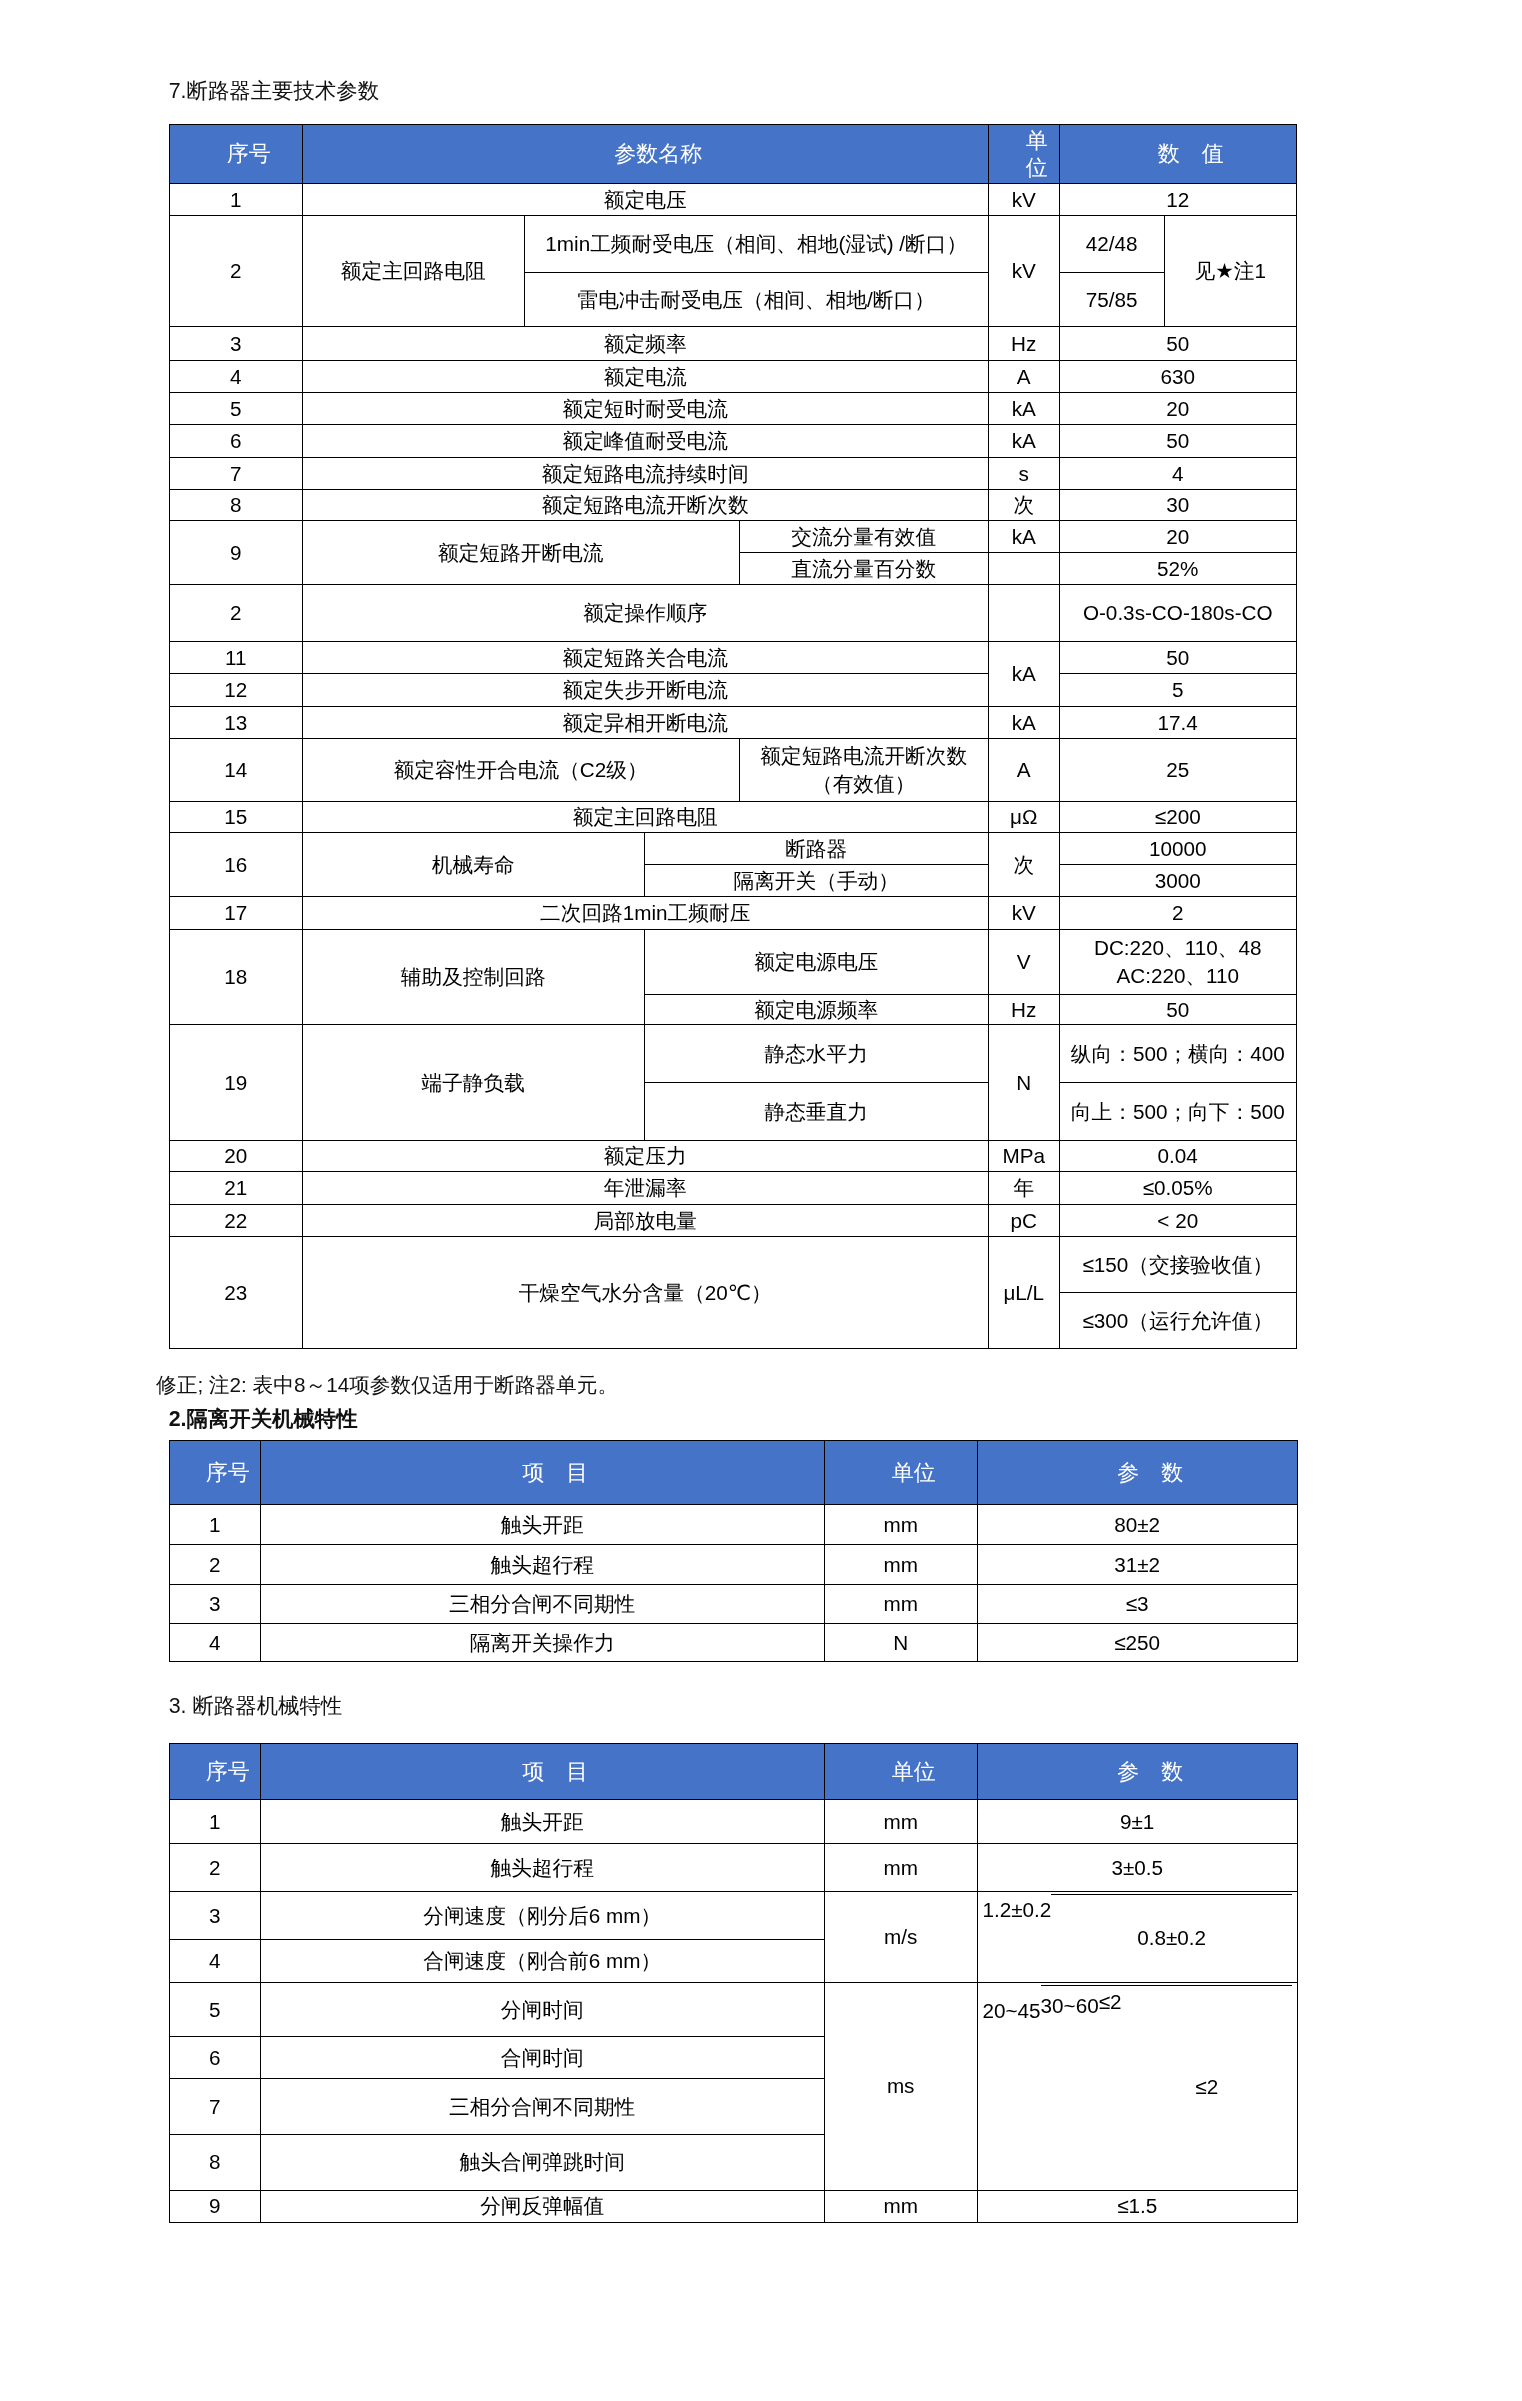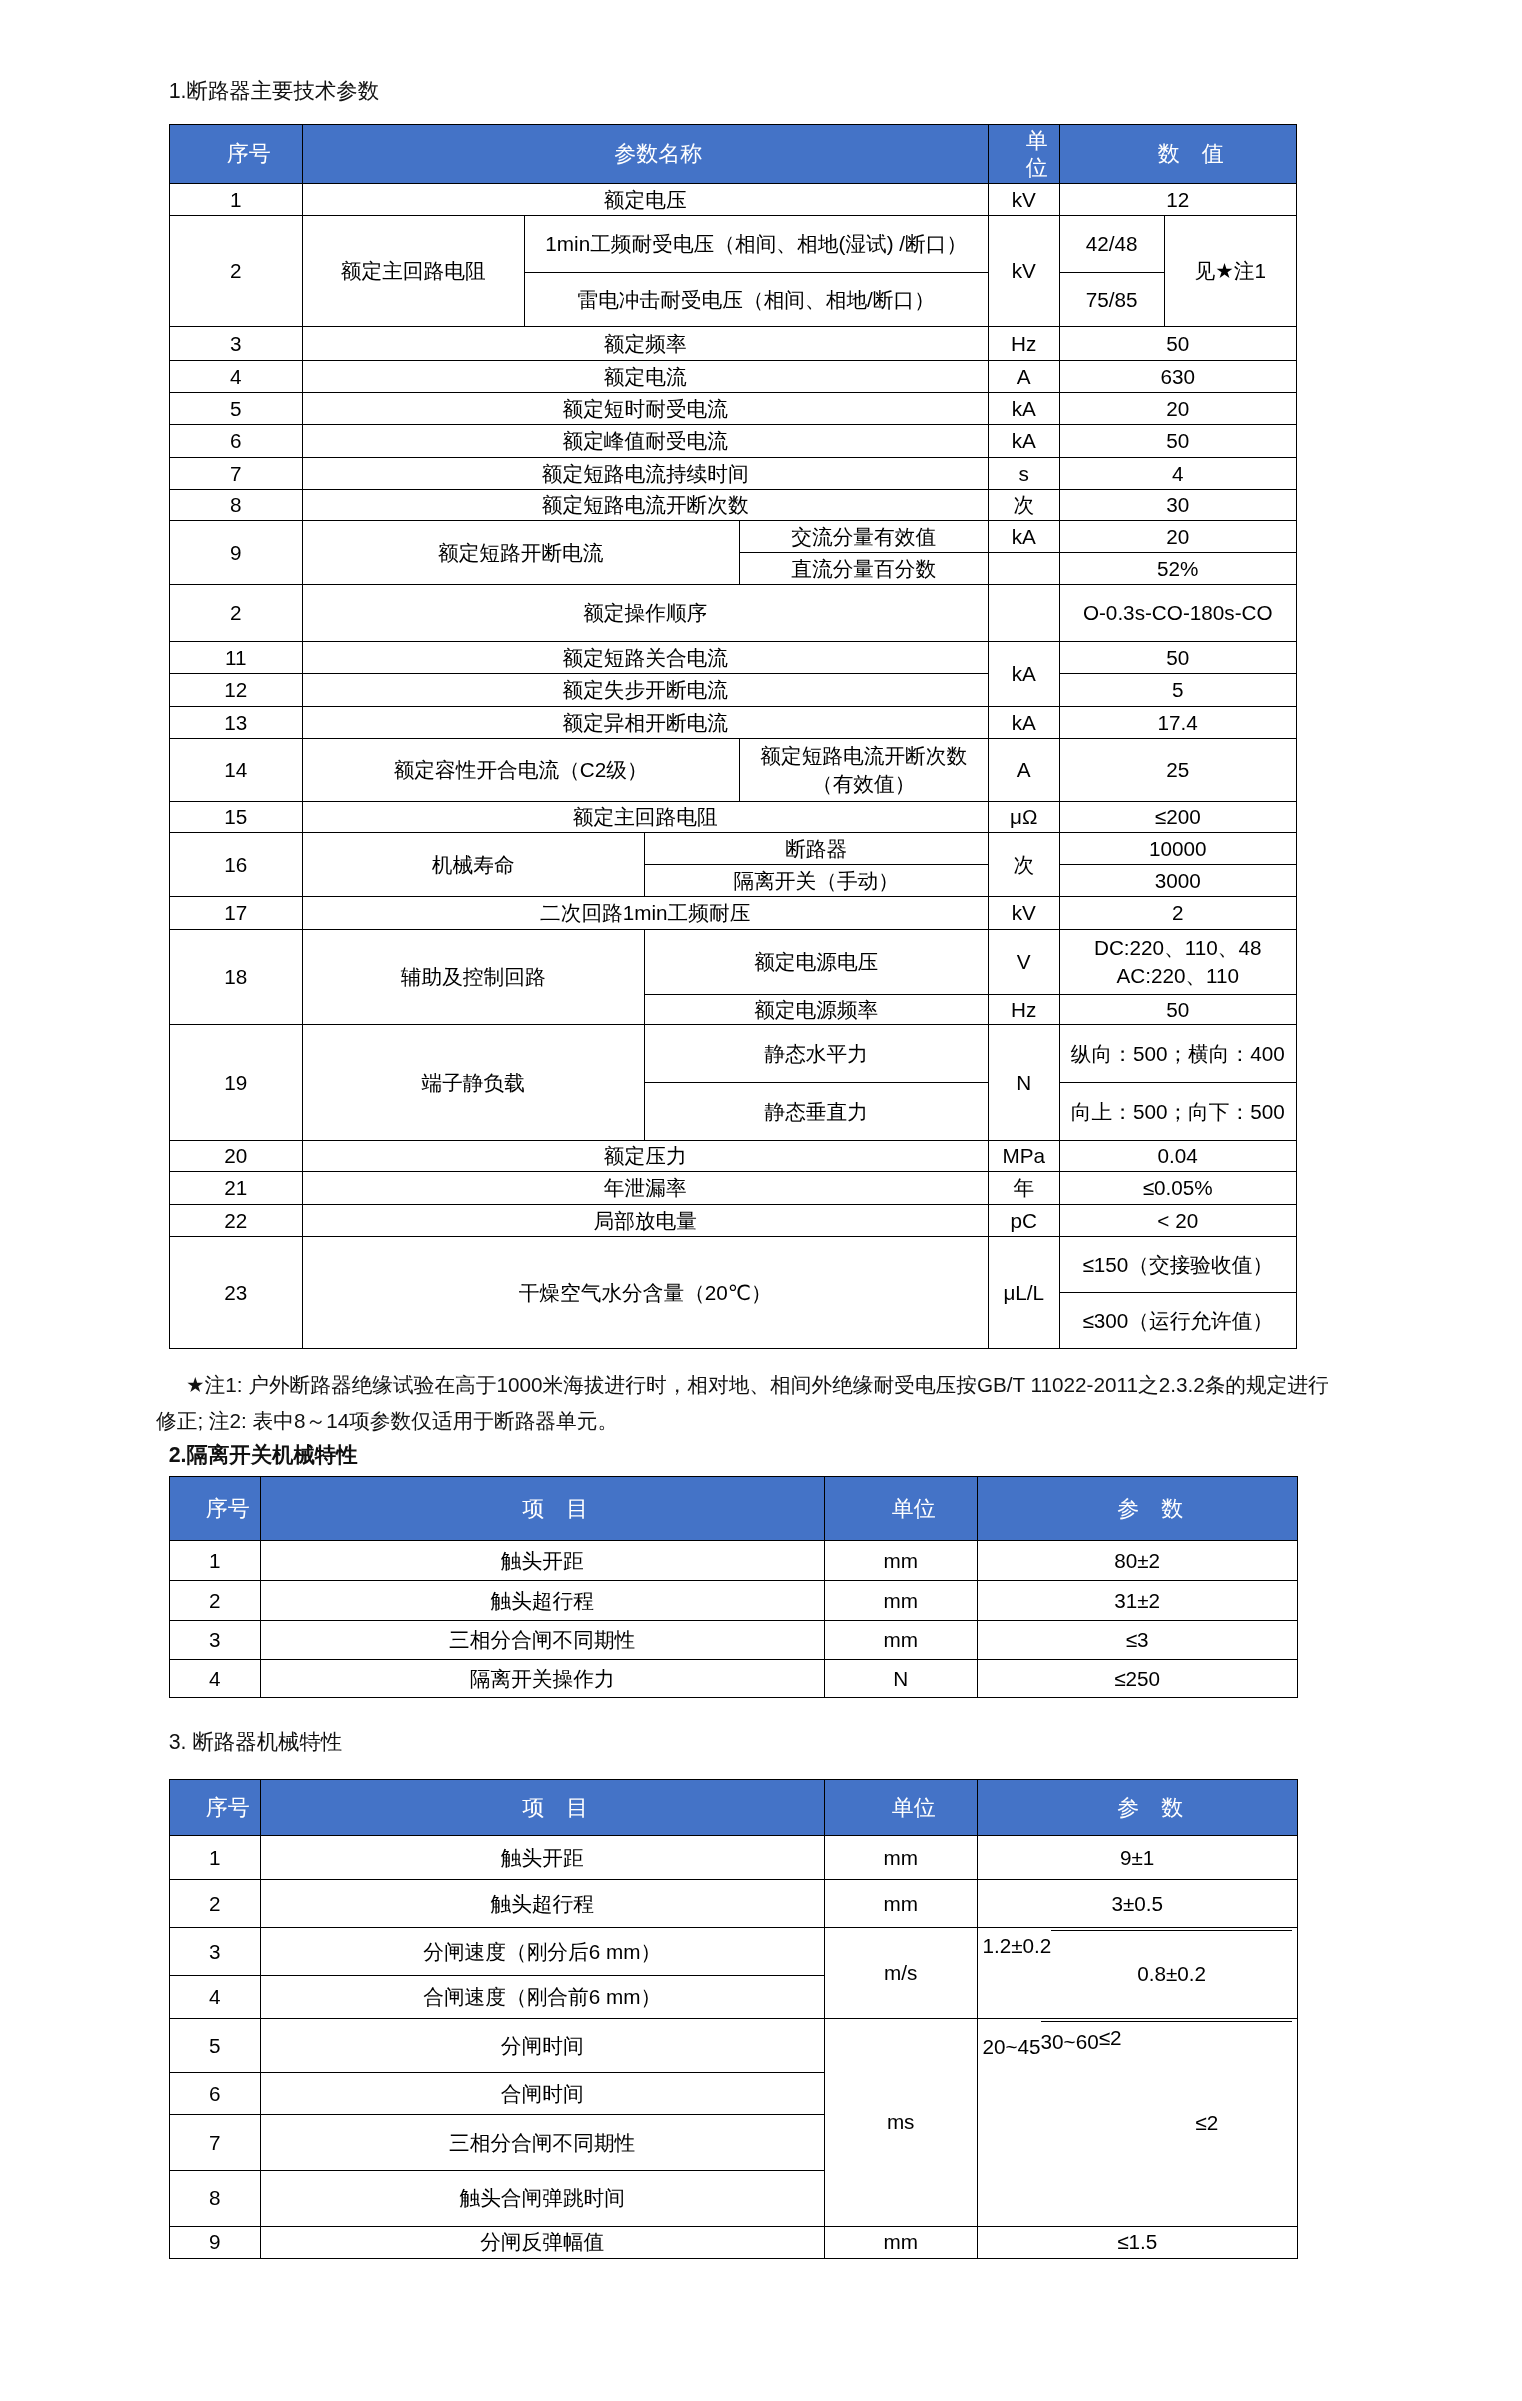--- a/index.html
+++ b/index.html
@@ -51,21 +51,21 @@
   .vstack { display: flex; flex-direction: row; width: 100%; }
   .vc { display: flex; align-items: center; justify-content: center; }
   .vc + .vc { border-top: 1.6px solid #000; }
   .two-line div { line-height: 1.35; }
 </style>
 </head>
 <body>
 
 <div class="page">
 
-  <div class="sec-title title-1">1.断路器主要技术参数</div>
+  <div class="sec-title title-1">7.断路器主要技术参数</div>
 
   <table class="t t1">
     <colgroup>
       <col style="width:133px">
         <col style="width:222px">
         <col style="width:120px">
         <col style="width:95px">
       <col style="width:249px">
         <col style="width:71px">
         <col style="width:105px">
@@ -250,21 +250,20 @@
       <td rowspan="2">μL/L</td>
       <td colspan="2">≤150（交接验收值）</td>
     </tr>
     <tr style="height:56px">
       <td colspan="2">≤300（运行允许值）</td>
     </tr>
   </tbody>
     </table>
 
   <div class="notes">
-    <div class="nline indent">★注1: 户外断路器绝缘试验在高于1000米海拔进行时，相对地、相间外绝缘耐受电压按GB/T 11022-2011之2.3.2条的规定进行</div>
     <div class="nline">修正; 注2: 表中8～14项参数仅适用于断路器单元。</div>
   </div>
 
   <div class="sec-title title-2">2.隔离开关机械特性</div>
 
   <table class="t t2">
     <colgroup>
       <col style="width:91px">
         <col style="width:564px">
         <col style="width:153px">

